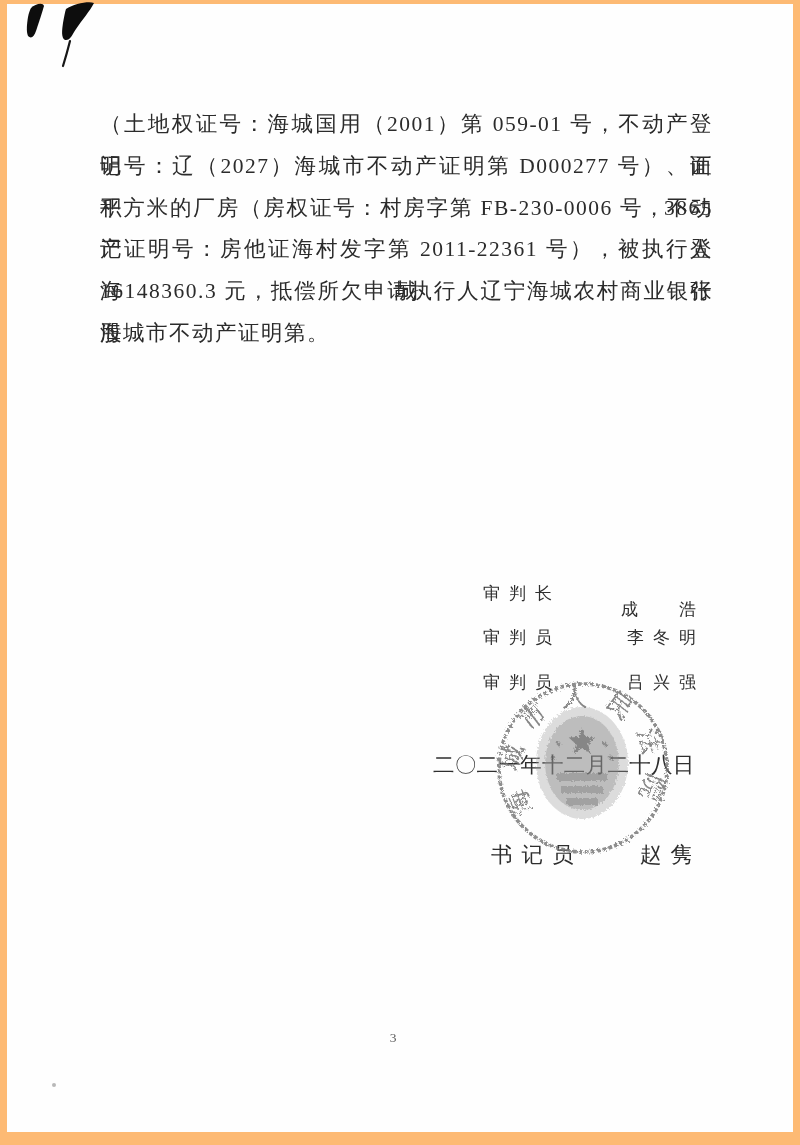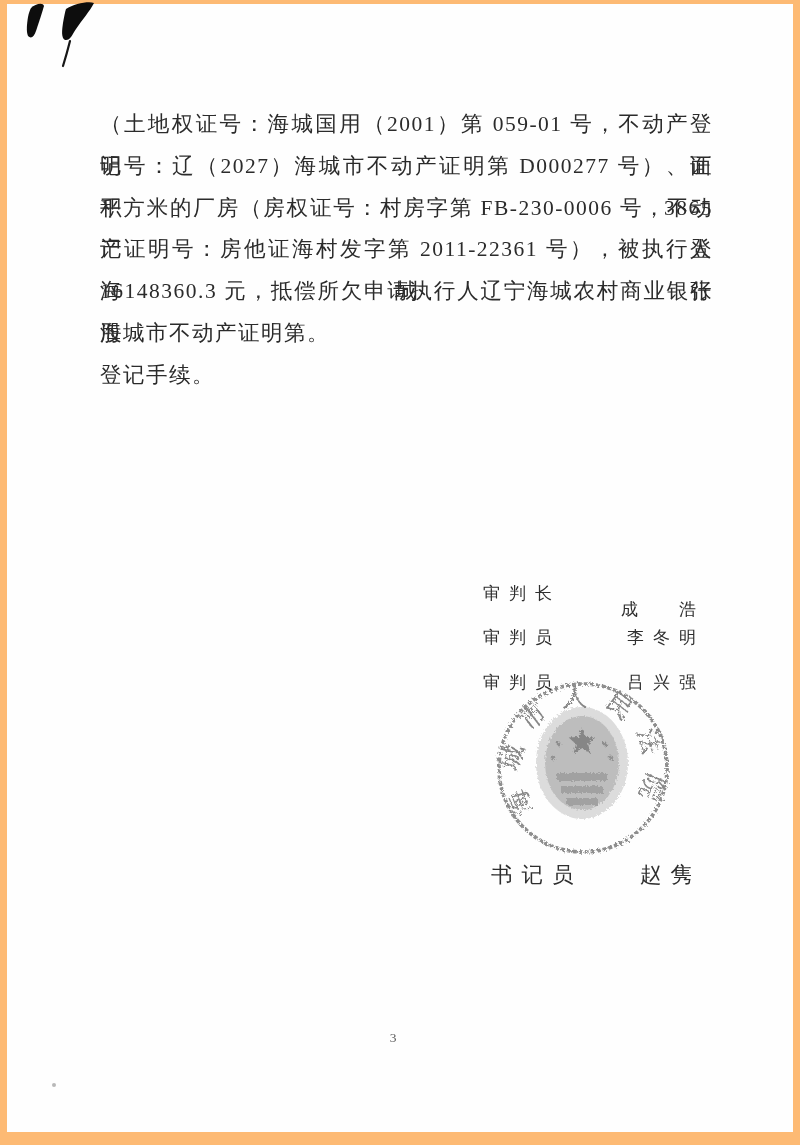--- a/index.html
+++ b/index.html
@@ -19,21 +19,21 @@
                font-size:17px; color:#2e2e2e; }
   .sig-row { height:44.5px; display:flex; justify-content:space-between; align-items:center; }
   .sig-role { letter-spacing:9px; margin-right:-9px; white-space:nowrap; }
   .sig-name { letter-spacing:9px; margin-right:-9px; white-space:nowrap; }
   .sig-name.wide { letter-spacing:41px; margin-right:-41px;margin-top:33px; }
 
   .date-line { position:absolute; left:433px; top:750px; width:262px;
                font-size:21.5px; letter-spacing:0.3px; color:#2e2e2e; white-space:nowrap; }
 
   .clerk-row { position:absolute; left:491px; top:840px; width:201px;
-               font-size:21.5px; color:#2e2e2e; display:flex; justify-content:space-between;margin-top:20px; }
+               font-size:21.5px; color:#2e2e2e; display:flex; justify-content:space-between; }
   .clerk-row .sig-role, .clerk-row .sig-name { letter-spacing:9px; margin-right:-9px; }
 
   .seal { position:absolute; left:493px; top:678px; width:180px; height:180px; }
 
   .page-number { position:absolute; left:353px; top:1030px; width:80px; text-align:center;
                  font-size:13.5px; color:#5a5a5a; font-family:"Liberation Serif","DejaVu Serif",serif; }
   .speck { position:absolute; left:52px; top:1083px; width:4px; height:4px;
            background:#9a9a9a; border-radius:50%; opacity:.7; }
 </style>
 </head>
@@ -48,38 +48,38 @@
     <path d="M70,41 Q67,53 63,66" stroke="#161616" stroke-width="2.2" fill="none" stroke-linecap="round"></path>
   </svg>
 
   <div class="body-text">
     <div class="line j">（土地权证号：海城国用（2001）第 059-01 号，不动产登记证</div>
     <div class="line j">明号：辽（2027）海城市不动产证明第 D000277 号）、面积 3865</div>
     <div class="line j">平方米的厂房（房权证号：村房字第 FB-230-0006 号，不动产登</div>
     <div class="line j">记证明号：房他证海村发字第 2011-22361 号），被执行人海城张</div>
     <div class="line j">16148360.3 元，抵偿所欠申请执行人辽宁海城农村商业银行股</div>
     <div class="line">海城市不动产证明第。</div>
-    <div class="line">登记手续。</div>
   </div>
 
   <div class="sig-block">
     <div class="sig-row">
       <span class="sig-role">审判长</span>
       <span class="sig-name wide">成浩</span>
     </div>
     <div class="sig-row">
       <span class="sig-role">审判员</span>
       <span class="sig-name">李冬明</span>
     </div>
     <div class="sig-row">
       <span class="sig-role">审判员</span>
       <span class="sig-name">吕兴强</span>
     </div>
   </div>
 
+  <div class="date-line">二〇二一年十二月二十八日</div>
 
   <div class="clerk-row">
     <span class="sig-role">书记员</span>
     <span class="sig-name">赵隽</span>
   </div>
 
   <svg class="seal" viewBox="0 0 180 180">
     <defs>
       <filter id="rough" x="-10%" y="-10%" width="120%" height="120%">
         <feTurbulence type="fractalNoise" baseFrequency="0.55" numOctaves="2" result="n"></feTurbulence>

